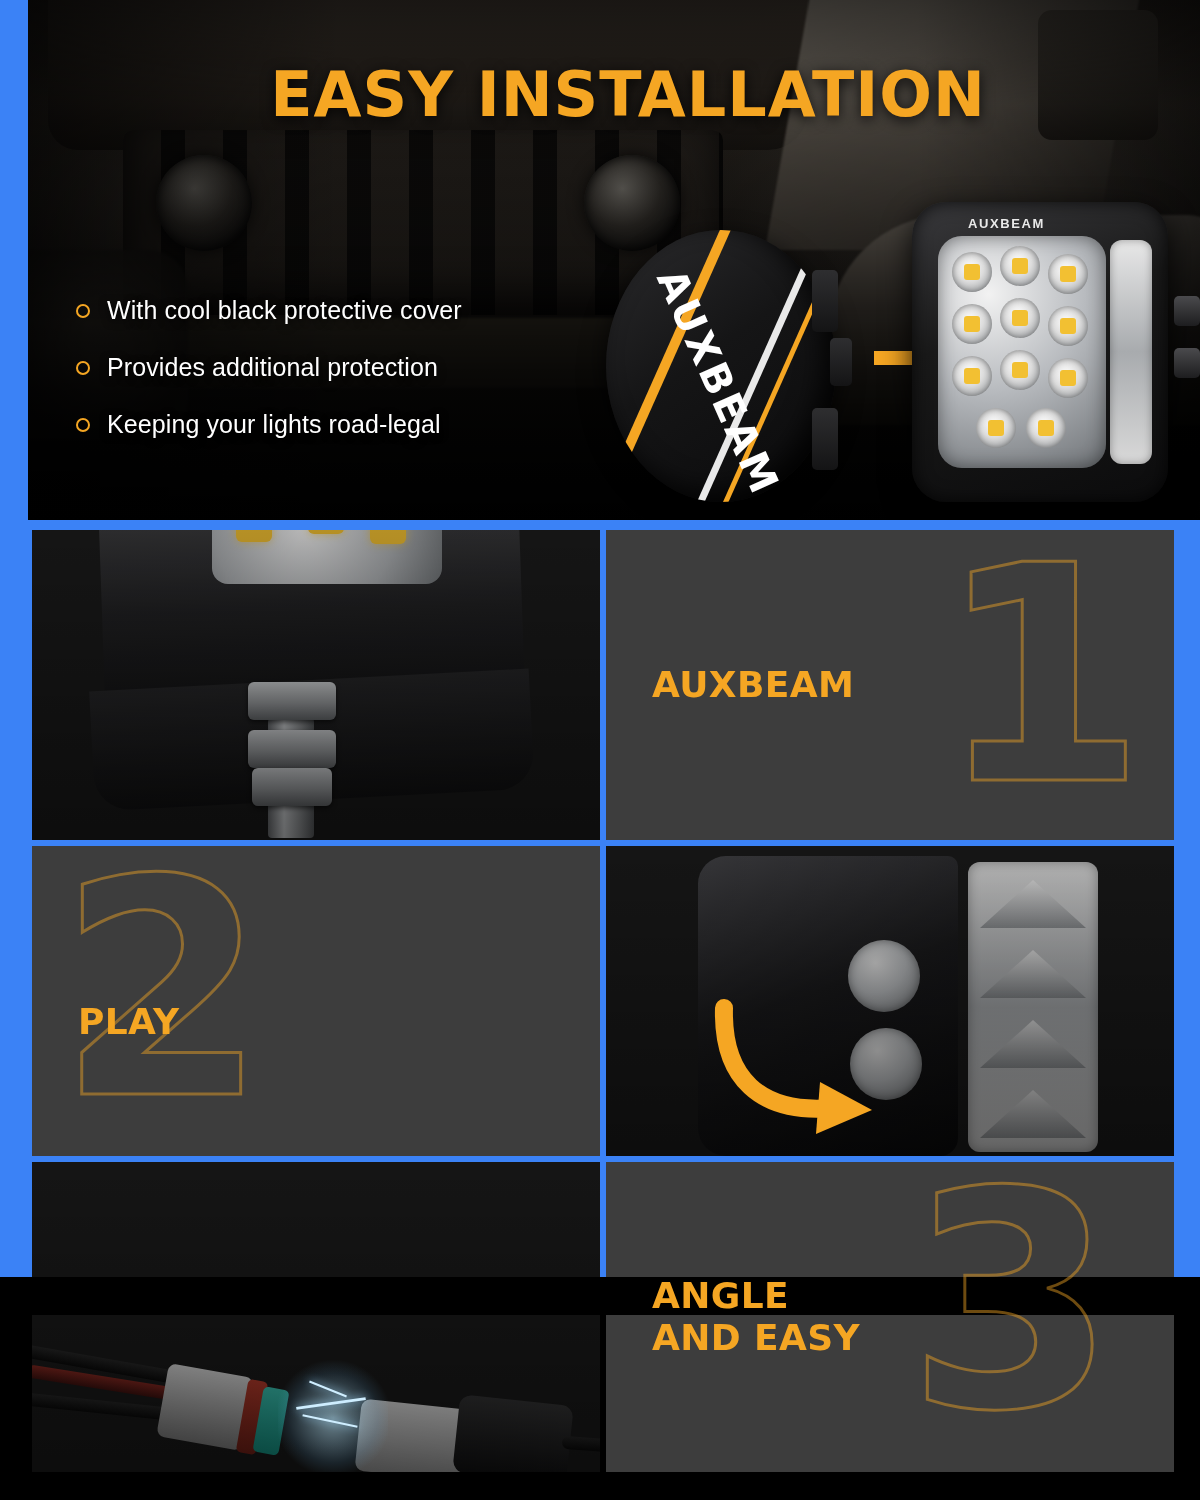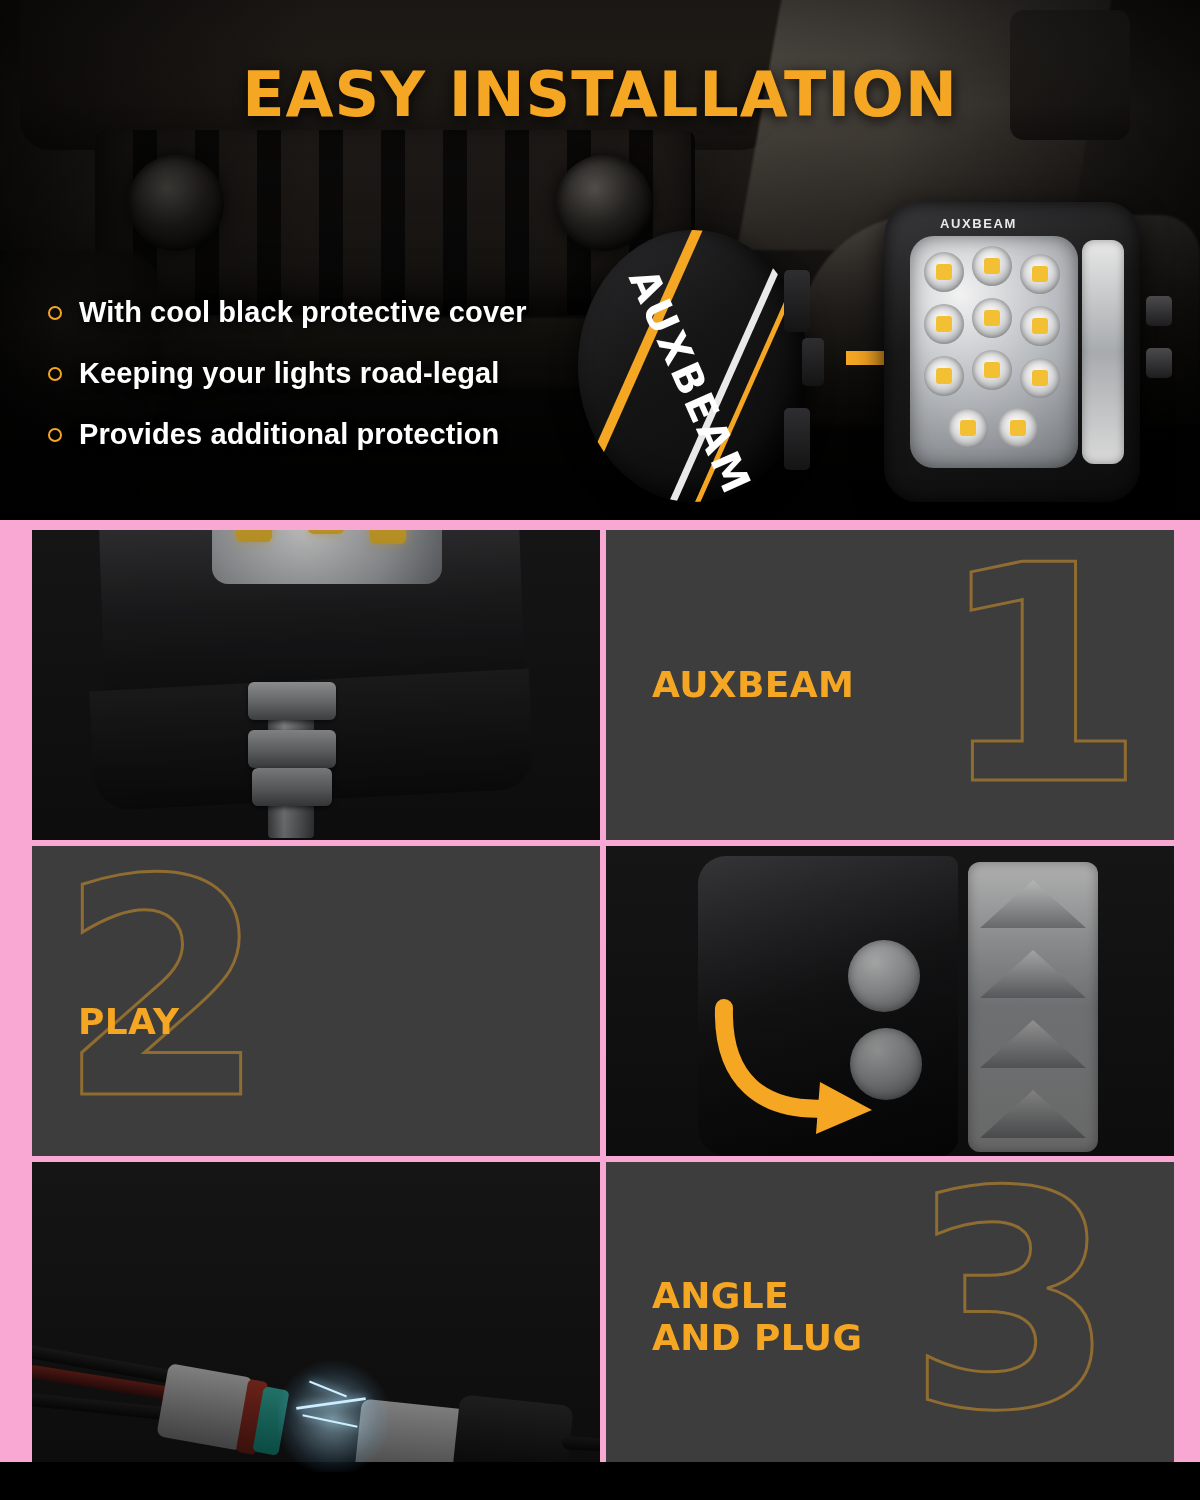--- a/index.html
+++ b/index.html
@@ -6,22 +6,23 @@
   html, body {
     width: 1200px;
     height: 1500px;
     background: #000;
     font-family: "Liberation Sans", sans-serif;
     overflow: hidden;
   }
   .page {
     position: relative;
     width: 1200px;
-    height: 1500px;
-    background: #f9a8d4;
+    height: 1315px;
+    background: #3b82f6;
+    padding-left: 28px;
   }
 
   
   .hero {
     position: relative;
     width: 1200px;
     height: 520px;
     overflow: hidden;
     background: #0a0a0c;
   }
@@ -140,22 +141,22 @@
   }
   .bullet-marker {
     width: 14px; height: 14px;
     border: 2px solid #F5A623;
     border-radius: 50%;
     margin-right: 17px;
     flex: 0 0 auto;
   }
   .bullet-text {
     color: #ffffff;
-    font-size: 29px;
-    font-weight: 700;
+    font-size: 25px;
+    font-weight: 400;
     letter-spacing: 0.1px;
     text-shadow: 0 2px 8px rgba(0,0,0,0.9);
   }
 
   
   .cover-wrap {
     position: absolute;
     left: 578px;
     top: 222px;
     width: 266px;
@@ -519,25 +520,25 @@
 
     <div class="hero-title">EASY INSTALLATION</div>
 
     <div class="bullets">
       <div class="bullet">
         <span class="bullet-marker"></span>
         <span class="bullet-text">With cool black protective cover</span>
       </div>
       <div class="bullet">
         <span class="bullet-marker"></span>
-        <span class="bullet-text">Keeping your lights road-legal</span>
+        <span class="bullet-text">Provides additional protection</span>
       </div>
       <div class="bullet">
         <span class="bullet-marker"></span>
-        <span class="bullet-text">Provides additional protection</span>
+        <span class="bullet-text">Keeping your lights road-legal</span>
       </div>
     </div>
 
     <div class="cover-wrap">
       <div class="cover-disc">
         <div class="cover-stripe s1"></div>
         <div class="cover-stripe s2"></div>
         <div class="cover-stripe s3"></div>
         <div class="cover-brand">AUXBEAM</div>
       </div>
@@ -639,20 +640,20 @@
       <div class="connector-female"></div>
       <div class="plug-black"></div>
       <div class="wire" style="left:530px; top:278px; width:120px; transform:rotate(4deg);"></div>
       <div class="cell-shade"></div>
     </div>
 
     <div class="cell text-cell">
       <div class="big-number num-3">3</div>
       <div class="cell-title">
         <span>ANGLE</span><br>
-        <span>AND PLUG</span>
+        <span>AND EASY</span>
       </div>
     </div>
 
   </div>
 
   <div class="bottom-bar"></div>
 </div>
 
 </body></html>

